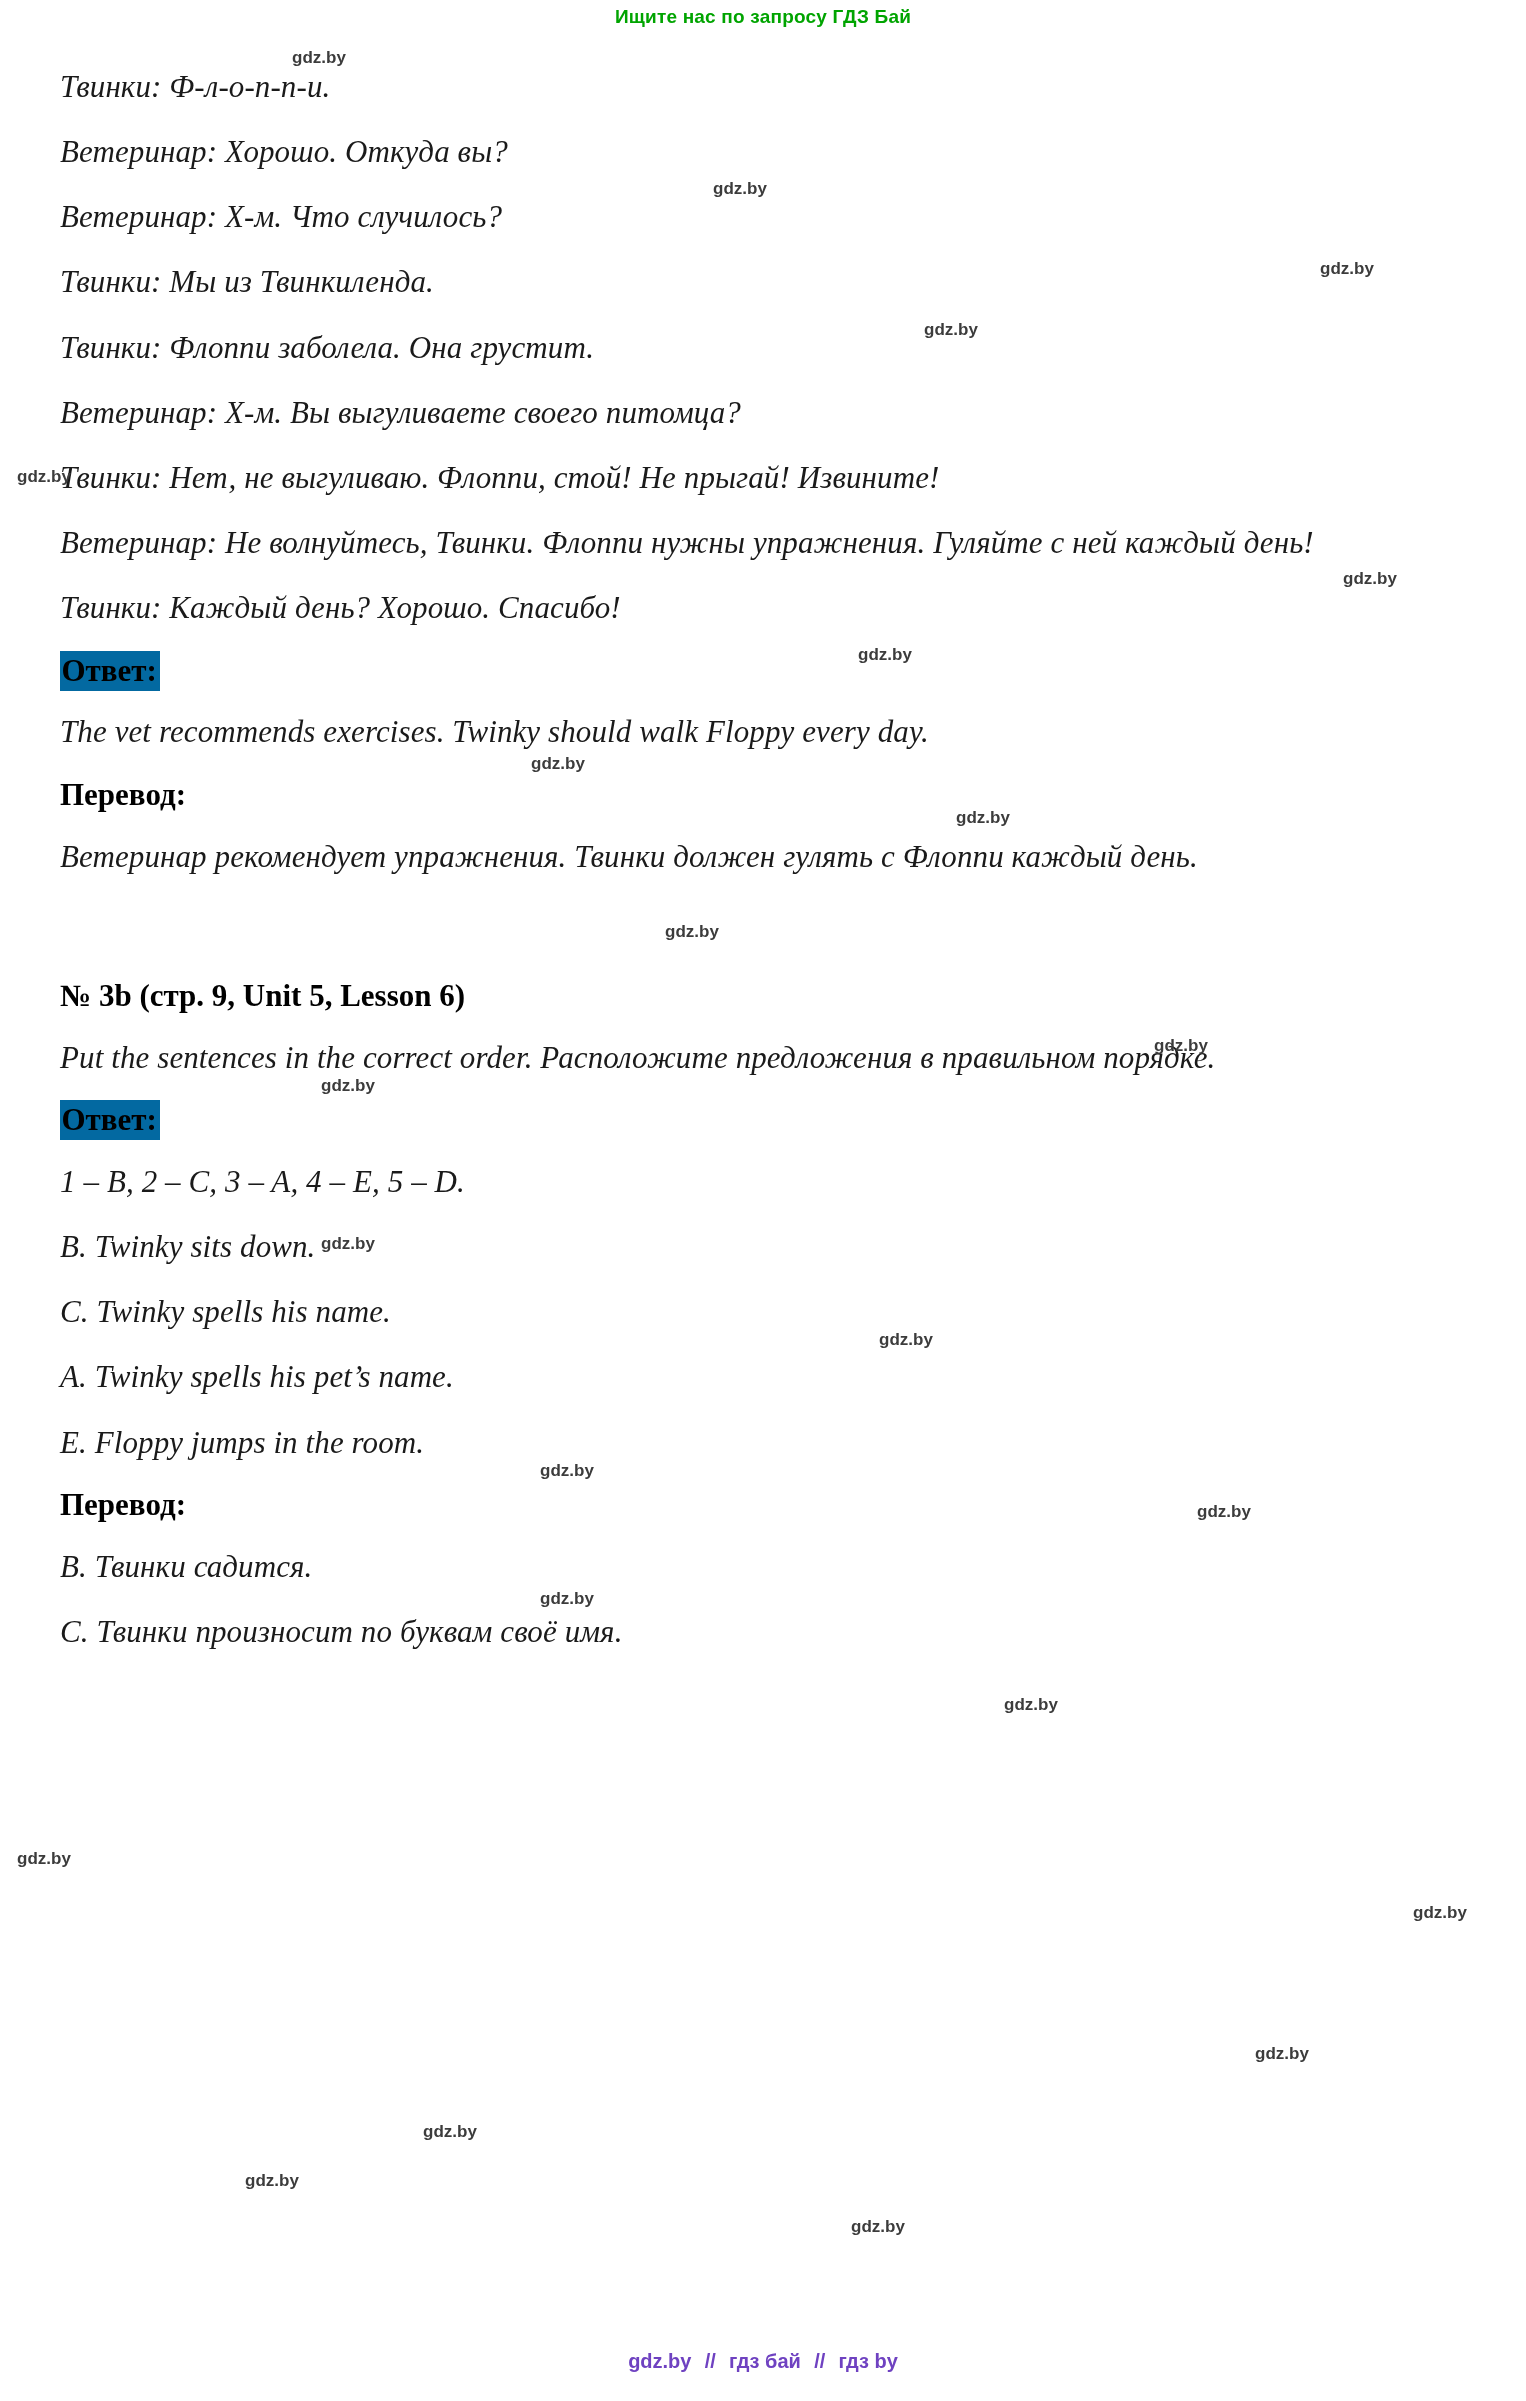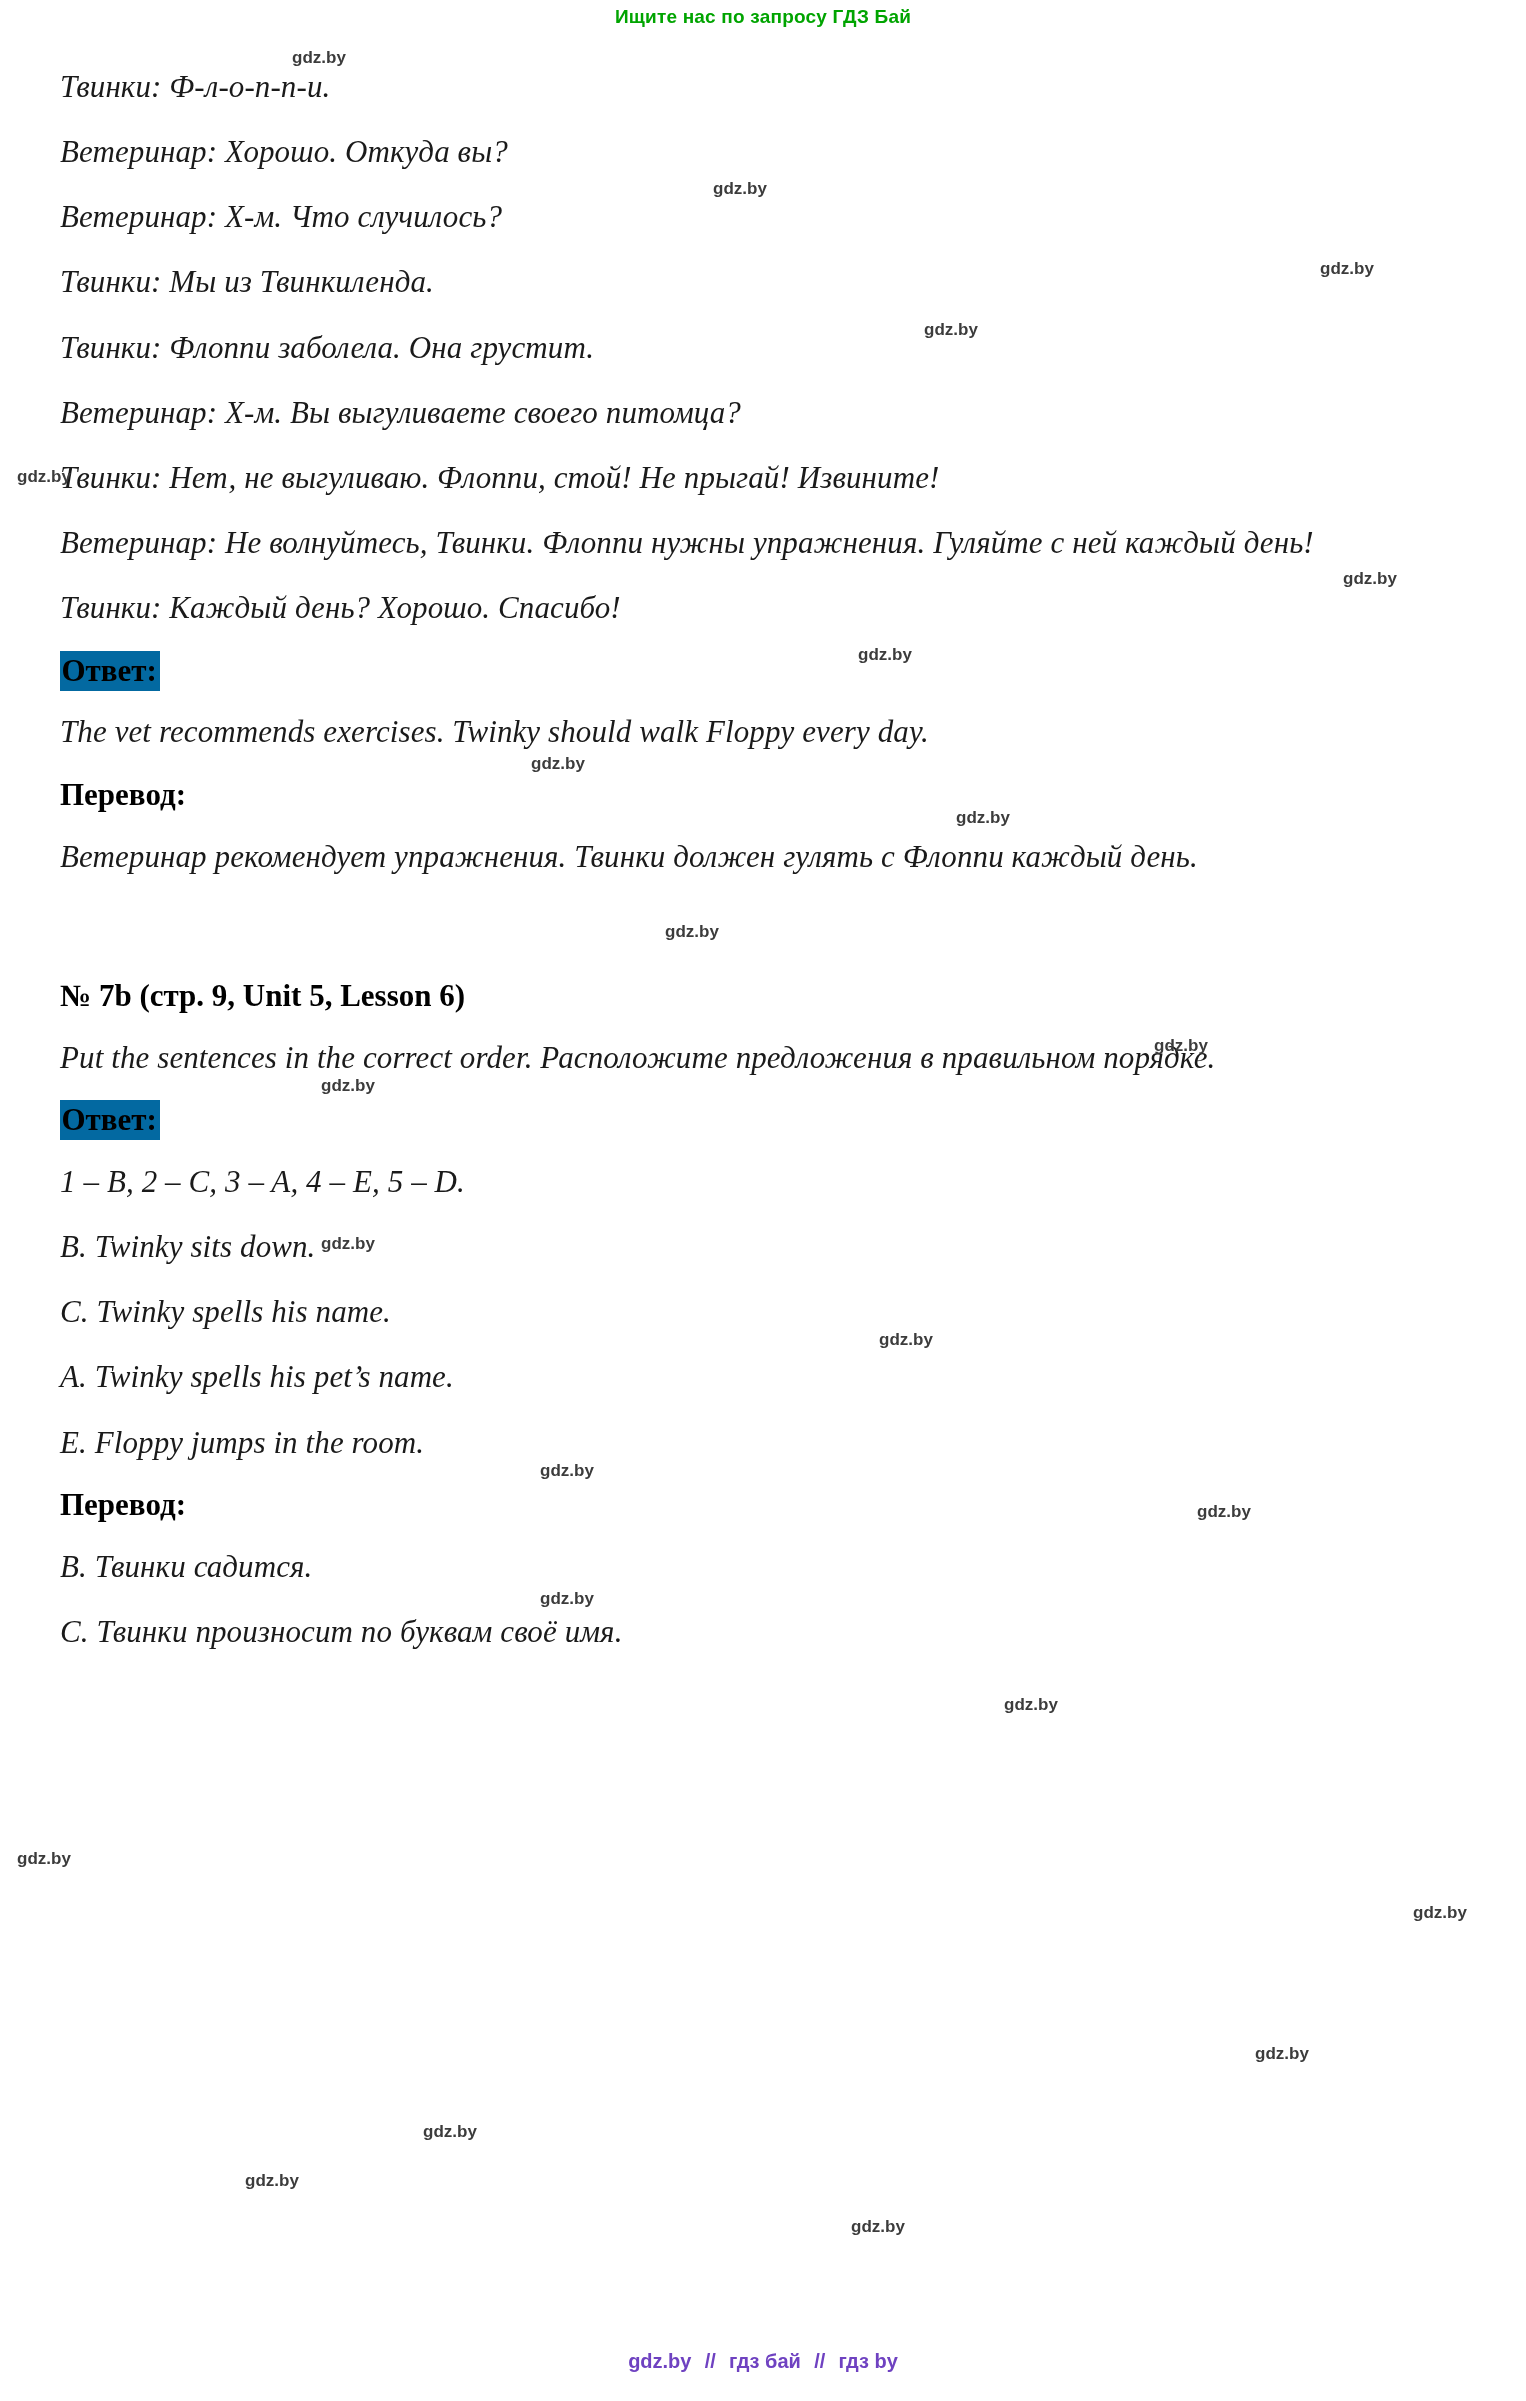--- a/index.html
+++ b/index.html
@@ -113,21 +113,21 @@
     <p class="heading"><span class="highlight">Ответ:</span></p>
 
     <p class="line">The vet recommends exercises. Twinky should walk Floppy every day.</p>
 
     <p class="heading"><span>Перевод:</span></p>
 
     <p class="line">Ветеринар рекомендует упражнения. Твинки должен гулять с Флоппи каждый день.</p>
 
     <div class="spacer-lg"></div>
 
-    <p class="task-title">№ 7b (стр. 9, Unit 5, Lesson 6)</p>
+    <p class="task-title">№ 3b (стр. 9, Unit 5, Lesson 6)</p>
 
     <p class="line">Put the sentences in the correct order. Расположите предложения в правильном порядке.</p>
 
     <p class="heading"><span class="highlight">Ответ:</span></p>
 
     <p class="line">1 – B, 2 – C, 3 – A, 4 – E, 5 – D.</p>
     <p class="line">B. Twinky sits down.</p>
     <p class="line">C. Twinky spells his name.</p>
     <p class="line">A. Twinky spells his pet’s name.</p>
     <p class="line">E. Floppy jumps in the room.</p>

